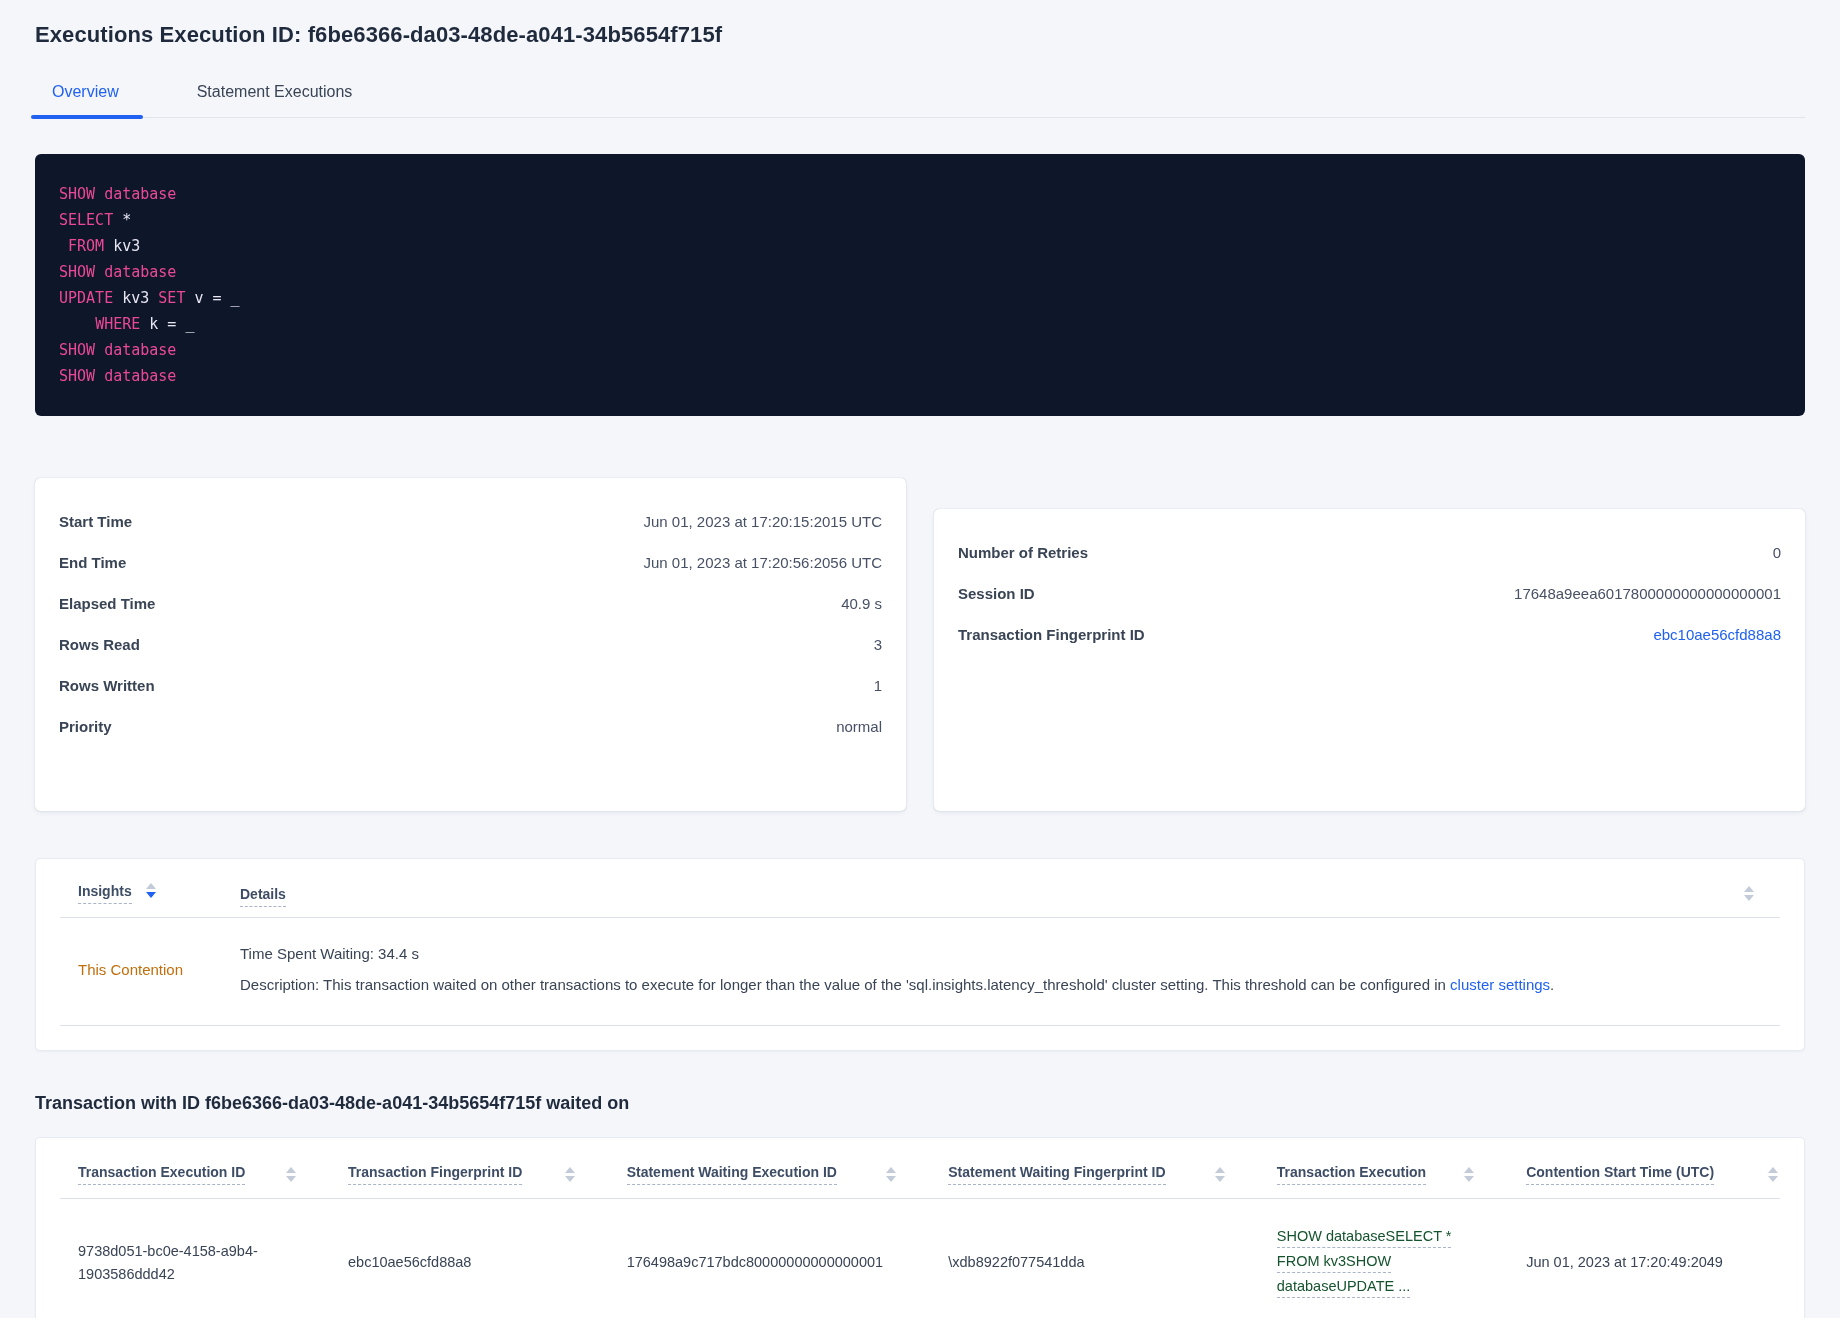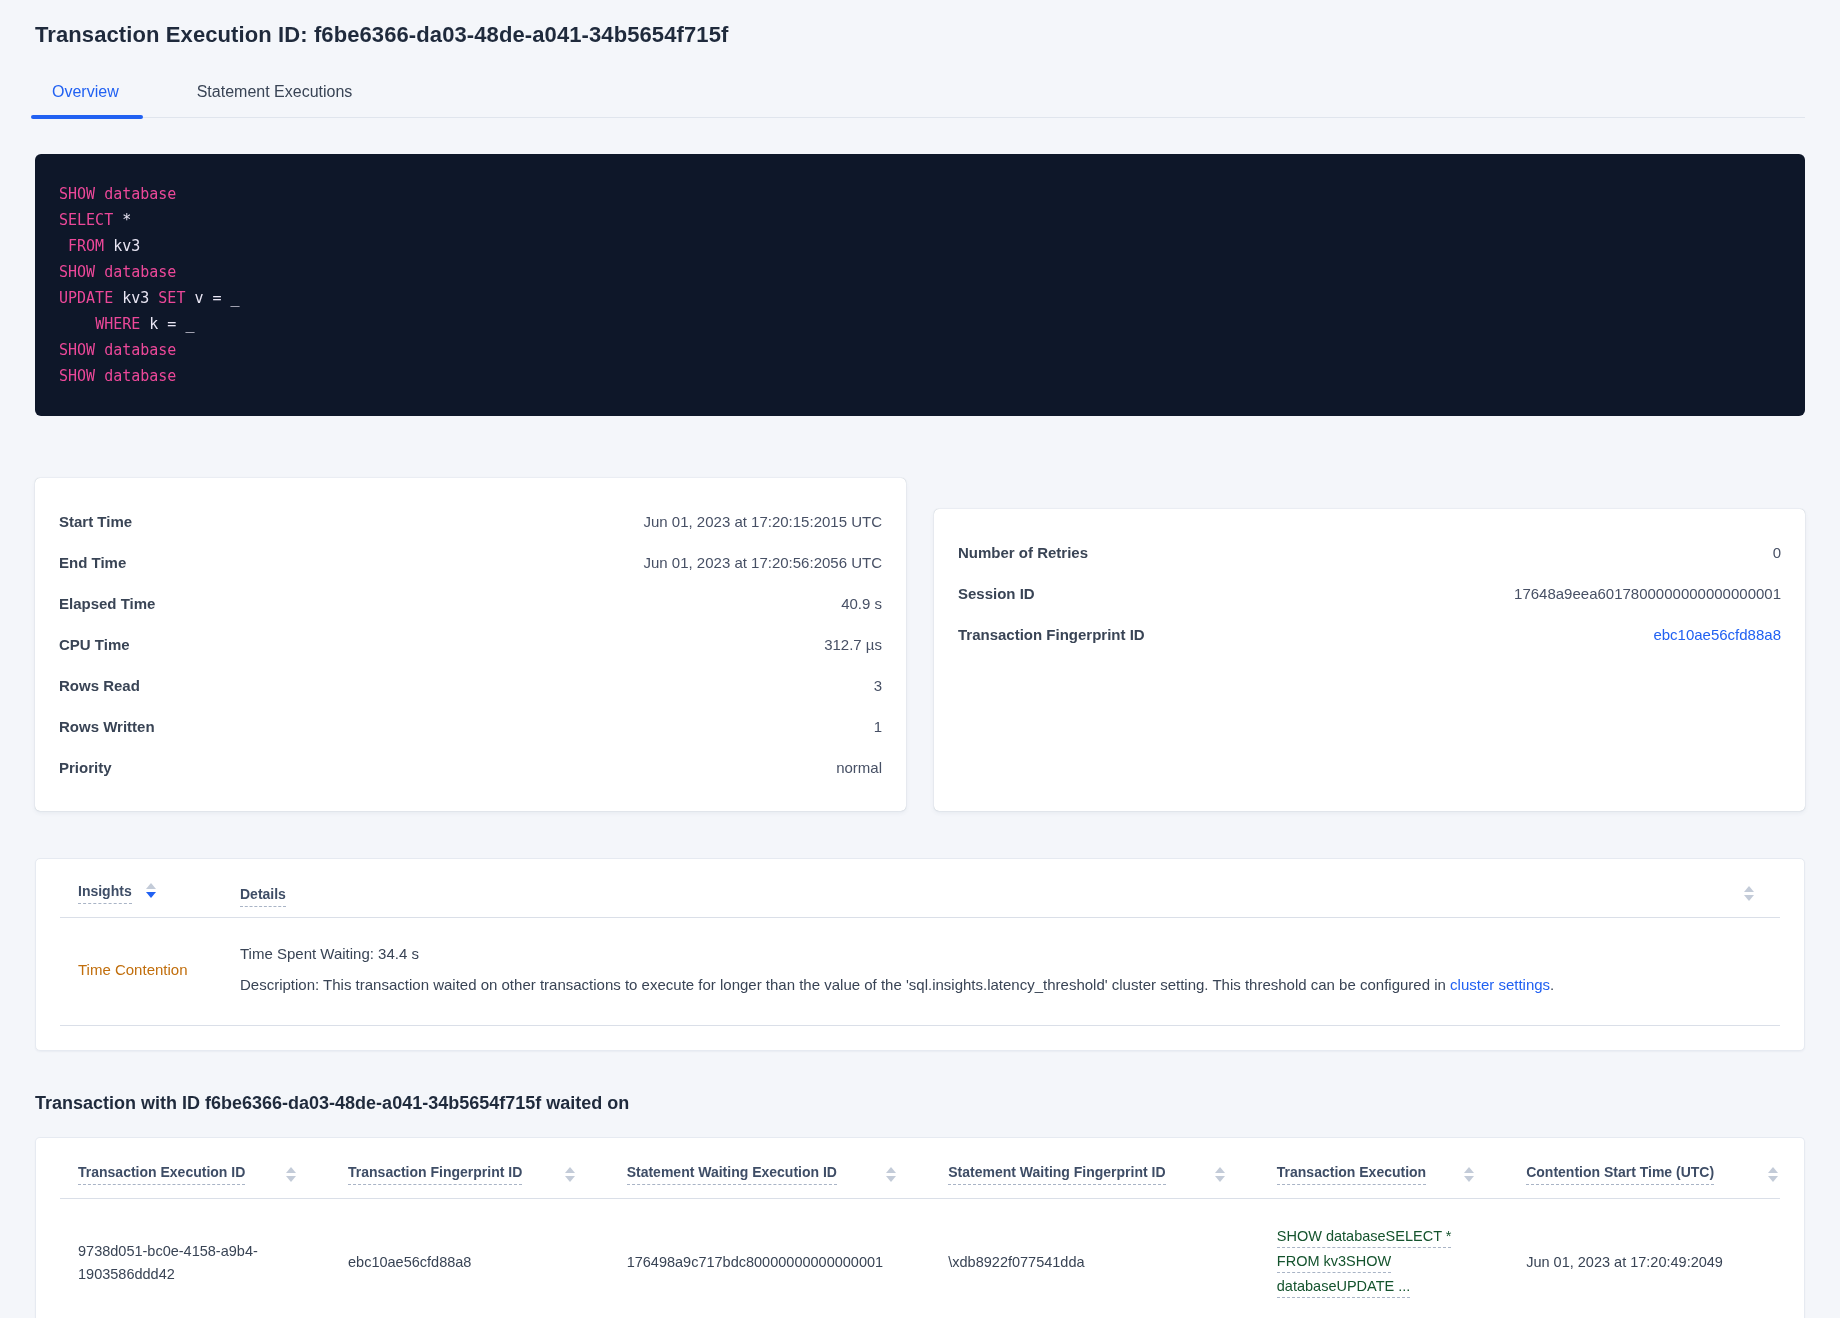--- a/index.html
+++ b/index.html
@@ -81,21 +81,21 @@
   .wtd { font-size:14.5px; color:#394455; line-height:23px; padding-left:18px; }
   .wrap-id { display:inline-block; max-width:182px; overflow-wrap:break-word; }
   .stmt-line { margin-bottom:2px; }
   .stmt-link { color:#14532d; border-bottom:1px dashed #a9b4c6; padding-bottom:3px; cursor:pointer; }
 </style>
 </head>
 <body>
 
 <div class="page">
 
-  <h1 class="page-title">Transaction Execution ID: f6be6366-da03-48de-a041-34b5654f715f</h1>
+  <h1 class="page-title">Executions Execution ID: f6be6366-da03-48de-a041-34b5654f715f</h1>
 
   <div class="tabs">
     <div class="tab active">Overview</div>
     <div class="tab">Statement Executions</div>
   </div>
 
   <div class="sql-box">
     <div class="sql-line"><span class="kw">SHOW database</span></div>
     <div class="sql-line"><span class="kw">SELECT</span><span class="pl"> *</span></div>
     <div class="sql-line"><span class="pl"> </span><span class="kw">FROM</span><span class="pl"> kv3</span></div>
@@ -112,24 +112,20 @@
           <span class="kv-label">Start Time</span>
           <span class="kv-value">Jun 01, 2023 at 17:20:15:2015 UTC</span>
         </div>
       <div class="kv-row">
           <span class="kv-label">End Time</span>
           <span class="kv-value">Jun 01, 2023 at 17:20:56:2056 UTC</span>
         </div>
       <div class="kv-row">
           <span class="kv-label">Elapsed Time</span>
           <span class="kv-value">40.9 s</span>
-        </div>
-      <div class="kv-row">
-          <span class="kv-label">CPU Time</span>
-          <span class="kv-value">312.7 µs</span>
         </div>
       <div class="kv-row">
           <span class="kv-label">Rows Read</span>
           <span class="kv-value">3</span>
         </div>
       <div class="kv-row">
           <span class="kv-label">Rows Written</span>
           <span class="kv-value">1</span>
         </div>
       <div class="kv-row">
@@ -164,21 +160,21 @@
       </div>
       <div>
         <span class="th-text dashed">Details</span>
       </div>
       <span class="sort-icon" style="margin-left:auto; margin-right:26px;">
           <span class="tri-up"></span>
           <span class="tri-down"></span>
         </span>
     </div>
     <div class="ins-row">
-      <div class="ins-badge">Time Contention</div>
+      <div class="ins-badge">This Contention</div>
       <div class="ins-details">
         <div><span class="bold">Time Spent Waiting:</span><span> 34.4 s</span></div>
         <div class="ins-line2"><span class="bold">Description:</span><span> This transaction waited on other transactions to execute for longer than the value of the 'sql.insights.latency_threshold' cluster setting. This threshold can be configured in </span><span class="link">cluster settings</span><span>.</span></div>
       </div>
     </div>
   </div>
 
   <h2 class="section-heading">Transaction with ID f6be6366-da03-48de-a041-34b5654f715f waited on</h2>
 
   <div class="wait-card">

